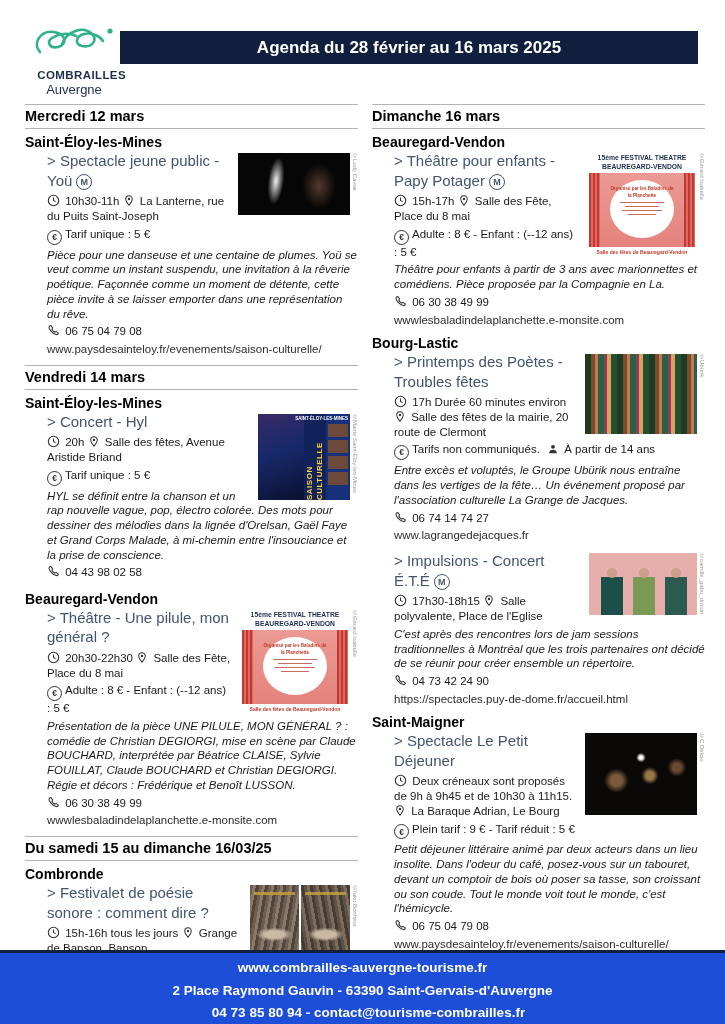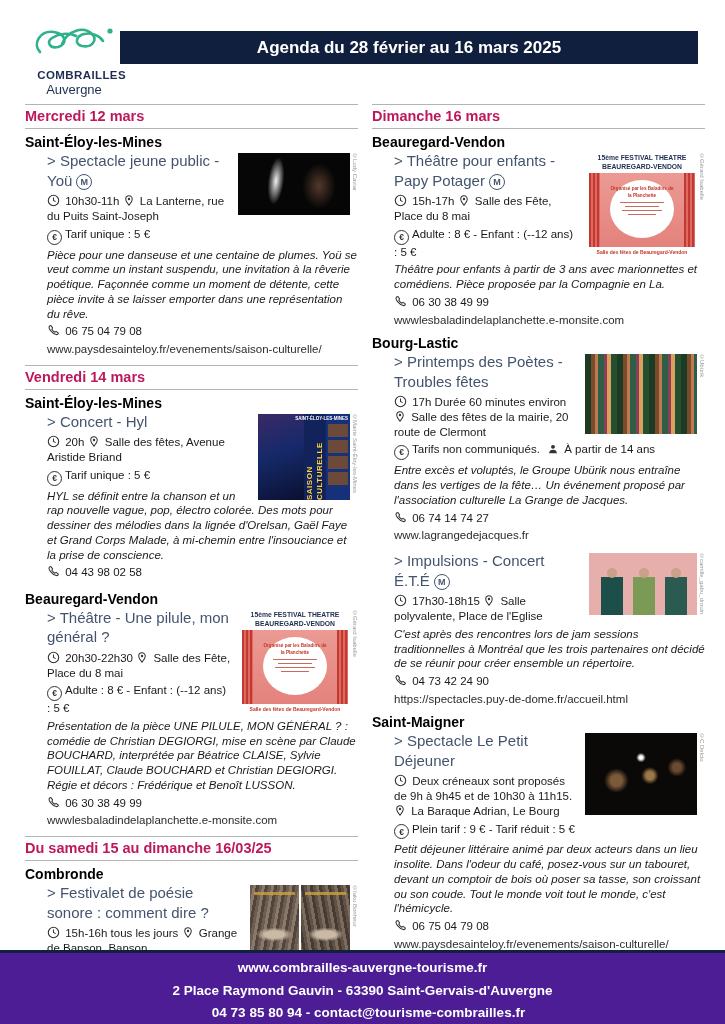--- a/index.html
+++ b/index.html
@@ -10,21 +10,21 @@
   .logo{position:absolute;left:22px;top:20px;width:104px;text-align:center;}
   .logo-name{color:#1e2d50;font-weight:bold;font-size:11.5px;letter-spacing:.4px;margin-top:1px;text-align:right;}
   .logo-sub{color:#1e2d50;font-size:13px;margin-top:1px;}
   .banner{position:absolute;left:120px;right:27px;top:31px;height:33px;background:#101f3e;color:#fff;
           display:flex;align-items:center;justify-content:center;font-size:17px;font-weight:bold;}
 
   
   .content{position:absolute;top:104px;left:25px;right:20px;display:flex;gap:14px;}
   .col{width:333px;min-width:333px;}
   .date-heading{border-top:1px solid #b3b3b3;border-bottom:1px solid #b3b3b3;padding:3px 0 4px;
-                color:#be185d;font-weight:bold;font-size:14.5px;margin-bottom:5px;}
+                color:#000000;font-weight:bold;font-size:14.5px;margin-bottom:5px;}
   .town{font-weight:bold;font-size:14px;color:#000;margin:5px 0 1px;}
   .event{margin-bottom:8px;}
   .event::after{content:"";display:block;clear:both;}
   .event-body{margin-left:22px;font-size:11.5px;color:#1a1a1a;line-height:1.28;}
   .event-title{color:#44546e;font-size:15px;line-height:1.3;margin:1px 0 4px;}
   .line{margin:3px 0;}
   .desc{font-style:italic;margin:2px 0;}
   .url-line{margin:0;}
   .url-line span{color:#2b2b2b;}
   .icon{display:inline-block;vertical-align:-2px;margin-right:2px;}
@@ -86,21 +86,21 @@
   .fig3{left:76px;background:#2a5a50;}
 
   .img-sm{width:112px;height:82px;background:
       radial-gradient(circle at 50% 30%,#fff 0 2%,rgba(0,0,0,0) 6%),
       radial-gradient(circle at 28% 58%,#7a5a38 0 6%,rgba(0,0,0,0) 13%),
       radial-gradient(circle at 58% 52%,#9a7848 0 5%,rgba(0,0,0,0) 11%),
       radial-gradient(circle at 82% 42%,#6a4a30 0 4%,rgba(0,0,0,0) 9%),
       #0b0908;}
 
   
-  .footer{position:absolute;left:0;right:0;bottom:0;top:950px;background:#4c1d95;border-top:3px solid #12203f;
+  .footer{position:absolute;left:0;right:0;bottom:0;top:950px;background:#1d4ed8;border-top:3px solid #12203f;
           color:#fff;text-align:center;font-weight:bold;}
   .footer .f1{font-size:13.5px;padding-top:7px;}
   .footer .f2{font-size:13.5px;margin-top:8px;}
   .footer .f3{font-size:13.5px;margin-top:7px;margin-left:12px;}
 </style>
 </head>
 <body>
 
 <div class="page">
 

